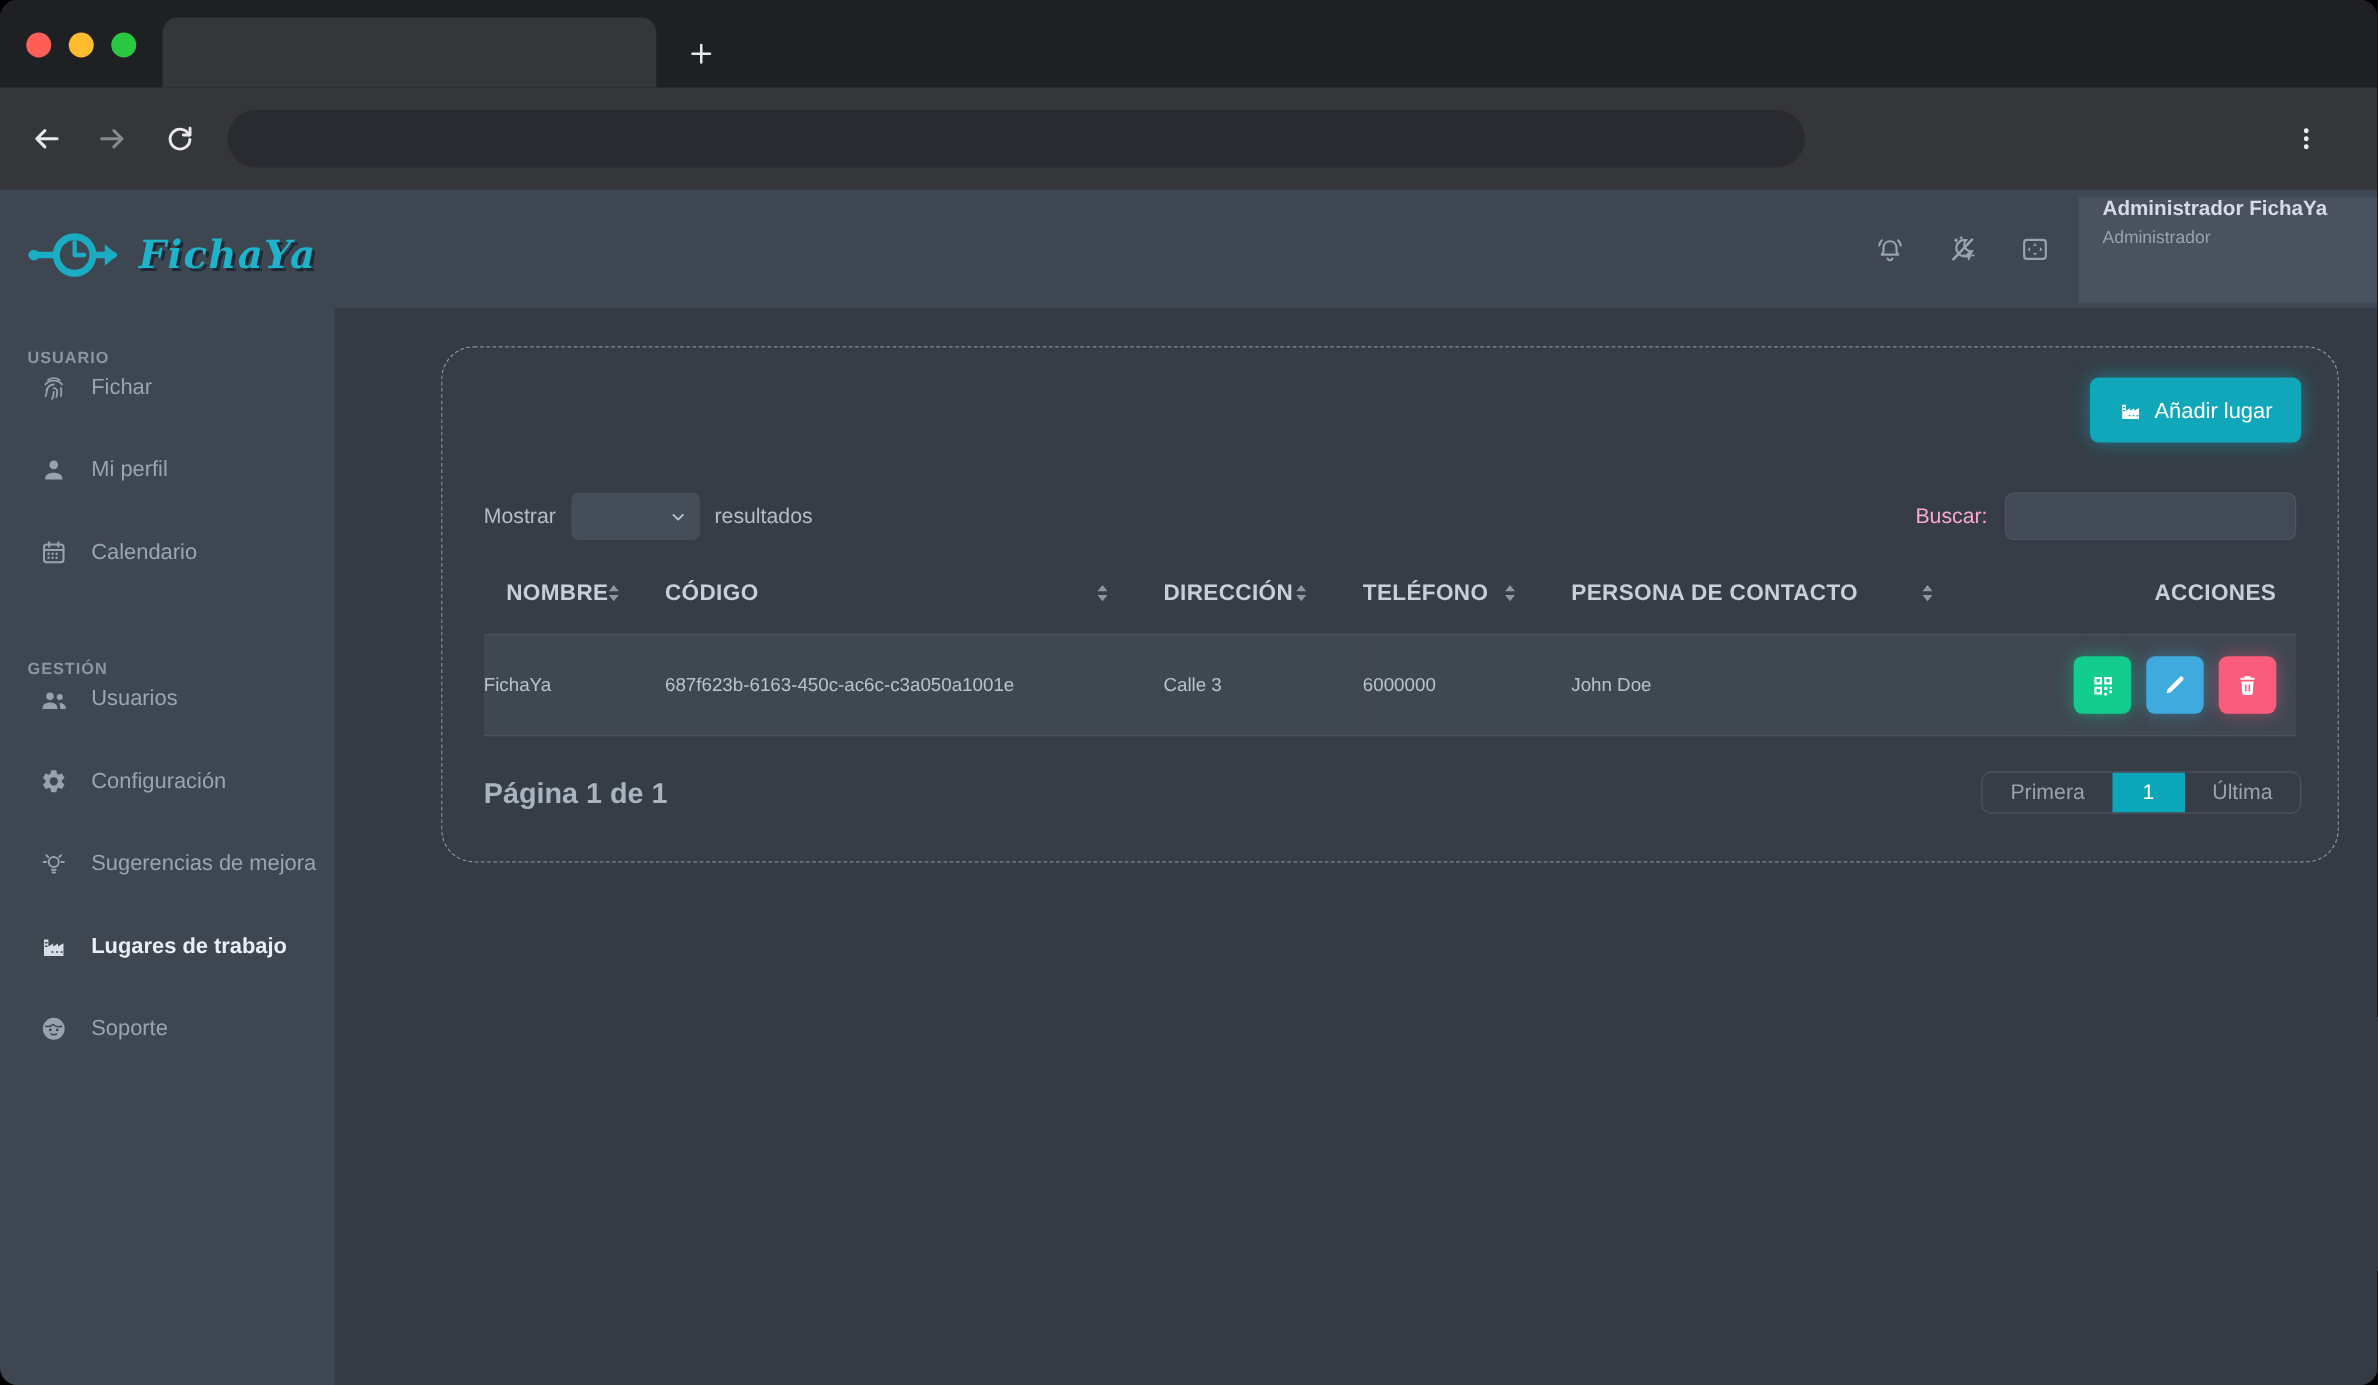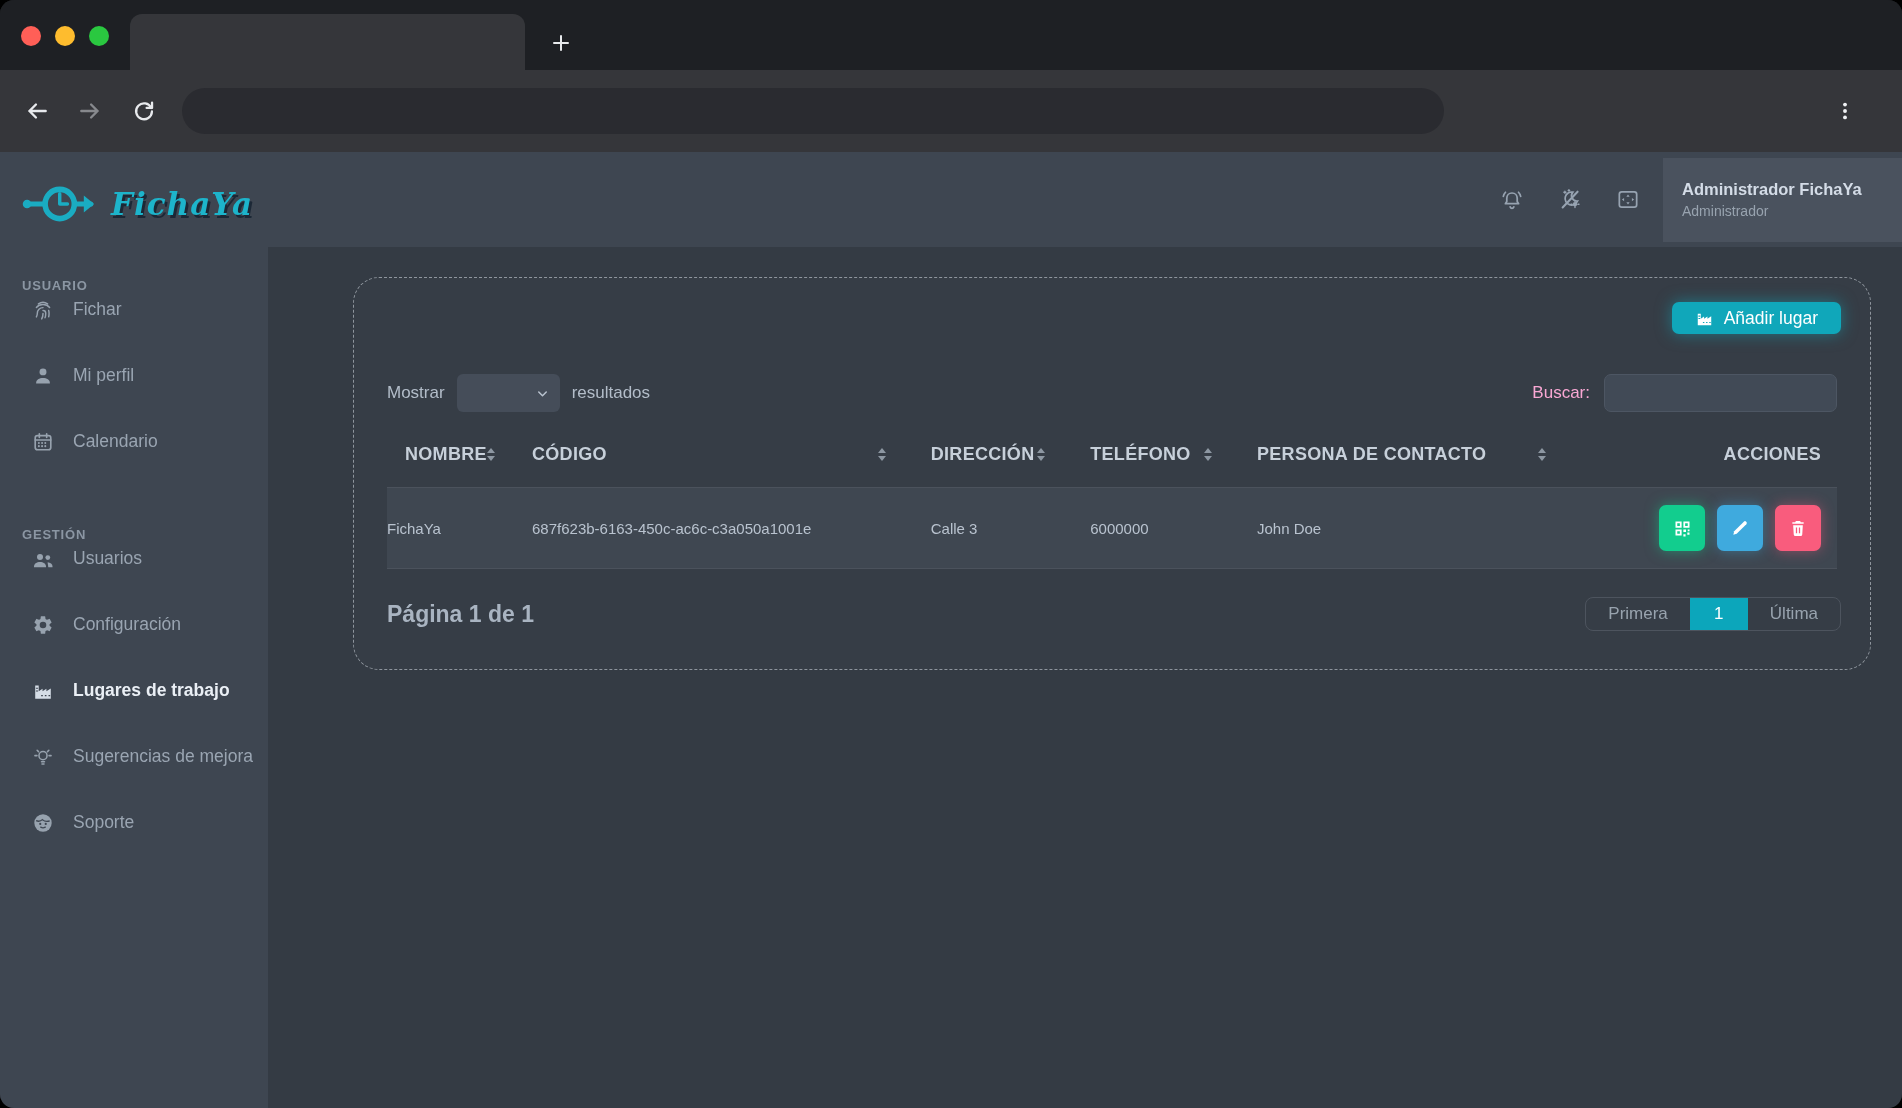--- a/index.html
+++ b/index.html
@@ -33,29 +33,29 @@
   .side-item { height:66px; display:flex; padding-left:30px; color:#9aa5b2; font-size:17.5px; cursor:pointer; }
   .side-item .sicon { width:26px; display:flex; justify-content:center; color:#97a2ae; margin-right:17px; --icon-bg:#3e4651; }
   .side-item.active { color:#eaeff5; font-weight:bold; }
   .side-item.active .sicon { color:#d5dde6; }
 
   .maincol { flex:1; display:flex; flex-direction:column; }
 
   .navbar { height:95px; background:#3e4651; display:flex; align-items:center; justify-content:flex-end; }
   .nav-icons { display:flex; align-items:center; gap:32px; margin-right:22px; color:#97a3b1; }
   .nav-icon { width:26px; height:26px; display:flex; align-items:center; justify-content:center; }
-  .userpanel { width:239px; height:84px; background:#4a525e; display:flex; flex-direction:column; justify-content:center; padding-left:19px; }
+  .userpanel { width:239px; height:84px; background:#4a525e; display:flex; flex-direction:column; justify-content:flex-start; padding-left:19px; }
   .user-name { color:#d4dce7; font-size:16.5px; font-weight:bold; }
   .user-role { color:#98a3af; font-size:14px; margin-top:4px; }
 
   .content { flex:1; background:#343b44; overflow:hidden; }
 
   .card { margin:30px 31px 0 85px; border:1px dashed #8e959d; border-radius:26px; background:rgba(255,255,255,0.012); padding-bottom:38px; }
   .card-header { padding:24px 29px 24px 33px; display:flex; justify-content:flex-end; }
-  .add-btn { height:32px; padding:0 23px; border:none; border-radius:7px; background:#10a7ba; color:#fff; font-size:17.5px; font-family:inherit; display:flex; align-items:center; gap:10px; cursor:pointer; box-shadow:0 0 16px rgba(16,167,186,.55); --icon-bg:#10a7ba; }
+  .add-btn { height:52px; padding:0 23px; border:none; border-radius:7px; background:#10a7ba; color:#fff; font-size:17.5px; font-family:inherit; display:flex; align-items:center; gap:10px; cursor:pointer; box-shadow:0 0 16px rgba(16,167,186,.55); --icon-bg:#10a7ba; }
 
   .controls { margin-top:16px; padding:0 33px; display:flex; align-items:center; }
   .ctl-label { color:#b3bdc9; font-size:17px; }
   .select-box { position:relative; width:103px; height:38px; background:#454d59; border-radius:6px; margin:0 12px; display:flex; align-items:center; justify-content:flex-end; padding-right:10px; cursor:pointer; }
   .spacer { flex:1; }
   .search-label { color:#f9a8d4; font-size:17px; }
   .search-input { width:233px; height:38px; margin-left:14px; background:#414a56; border:1px solid #4d5663; border-radius:7px; color:#d6dde6; font-size:16px; padding:0 12px; outline:none; font-family:inherit; }
 
   table.data { width:calc(100% - 66px); margin:16px 33px 0; border-collapse:collapse; table-layout:fixed; }
   col.c1{width:10%} col.c2{width:27.5%} col.c3{width:11%} col.c4{width:11.5%} col.c5{width:23%} col.c6{width:17%}
@@ -198,39 +198,39 @@
 
       <div class="side-item">
         <span class="sicon">
           <svg width="22" height="22" viewBox="0 0 24 24" fill="currentColor">
               <path d="M19.14 12.94c.04-.3.06-.61.06-.94s-.02-.64-.07-.94l2.03-1.58a.49.49 0 0 0 .12-.61l-1.92-3.32a.49.49 0 0 0-.59-.22l-2.39.96c-.5-.38-1.03-.7-1.62-.94l-.36-2.54a.48.48 0 0 0-.48-.41h-3.84c-.24 0-.43.17-.47.41l-.36 2.54c-.59.24-1.13.57-1.62.94l-2.39-.96a.49.49 0 0 0-.59.22L2.74 8.87a.48.48 0 0 0 .12.61l2.03 1.58c-.05.3-.09.63-.09.94s.02.64.07.94l-2.03 1.58a.49.49 0 0 0-.12.61l1.92 3.32c.12.22.37.29.59.22l2.39-.96c.5.38 1.03.7 1.62.94l.36 2.54c.05.24.24.41.48.41h3.84c.24 0 .44-.17.47-.41l.36-2.54c.59-.24 1.13-.56 1.62-.94l2.39.96c.22.08.47 0 .59-.22l1.92-3.32a.49.49 0 0 0-.12-.61l-2.01-1.58zM12 15.6A3.6 3.6 0 1 1 12 8.4a3.6 3.6 0 0 1 0 7.2z"></path>
             </svg>
         </span>
         <span>Configuración</span>
       </div>
 
-      <div class="side-item active">
-        <span class="sicon">
-          <svg width="22" height="22" viewBox="0 0 24 24" fill="currentColor">
-              <path d="M3.5 20.5V6h3.8v6.2l4.2-2.6v2.6l4.2-2.6v2.6l4.8-2.9v11.2z"></path>
-              <path class="win" d="M4.3 9h2.3M4.3 12h2.3M10 17h1.8M14 17h1.8M18 17h1.8" stroke-width="1.3"></path>
-            </svg>
-        </span>
-        <span>Lugares de trabajo</span>
-      </div>
-
       <div class="side-item">
         <span class="sicon">
           <svg width="22" height="22" viewBox="0 0 24 24" fill="none" stroke="currentColor" stroke-width="1.7" stroke-linecap="round">
             <circle cx="12" cy="10.5" r="4.4"></circle>
               <path d="M10.4 17.2h3.2M10.9 19.7h2.2"></path>
             <path d="M3.2 10.5h2.2M18.6 10.5h2.2M5.6 4.6l1.5 1.5M18.4 4.6l-1.5 1.5"></path>
           </svg>
         </span>
         <span>Sugerencias de mejora</span>
+      </div>
+
+      <div class="side-item active">
+        <span class="sicon">
+          <svg width="22" height="22" viewBox="0 0 24 24" fill="currentColor">
+              <path d="M3.5 20.5V6h3.8v6.2l4.2-2.6v2.6l4.2-2.6v2.6l4.8-2.9v11.2z"></path>
+              <path class="win" d="M4.3 9h2.3M4.3 12h2.3M10 17h1.8M14 17h1.8M18 17h1.8" stroke-width="1.3"></path>
+            </svg>
+        </span>
+        <span>Lugares de trabajo</span>
       </div>
 
       <div class="side-item">
         <span class="sicon">
           <svg width="22" height="22" viewBox="0 0 24 24">
               <circle cx="12" cy="12" r="9.5" fill="currentColor"></circle>
               <path d="M4.5 9.5c2.5 1 5 .6 6.8-1.2 2 1.8 5.3 2.3 8 1.4" fill="none" stroke="#3e4651" stroke-width="1.4"></path>
               <circle cx="9" cy="13" r="1.2" fill="#3e4651"></circle>
               <circle cx="15" cy="13" r="1.2" fill="#3e4651"></circle>
               <path d="M9.5 16.5c1.6 1 3.4 1 5 0" fill="none" stroke="#3e4651" stroke-width="1.4" stroke-linecap="round"></path>

